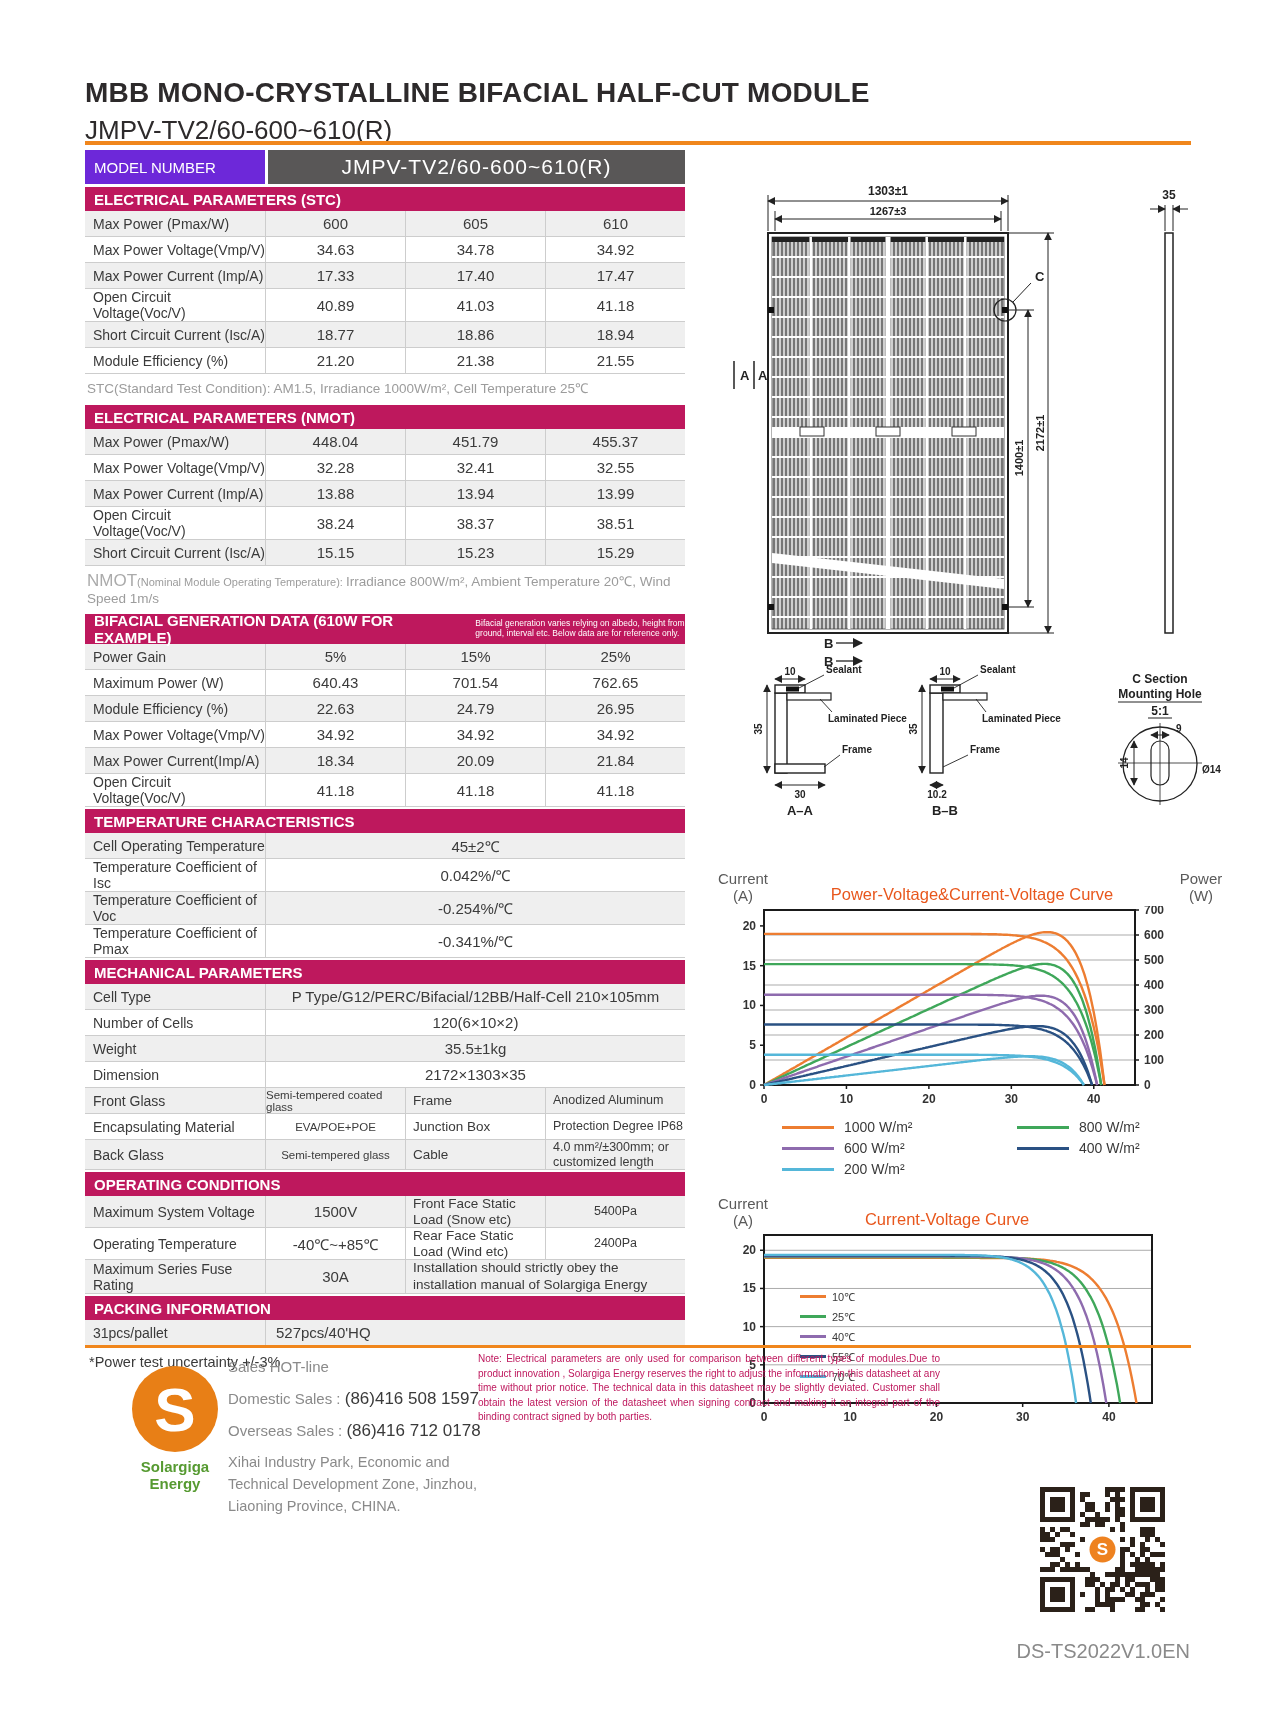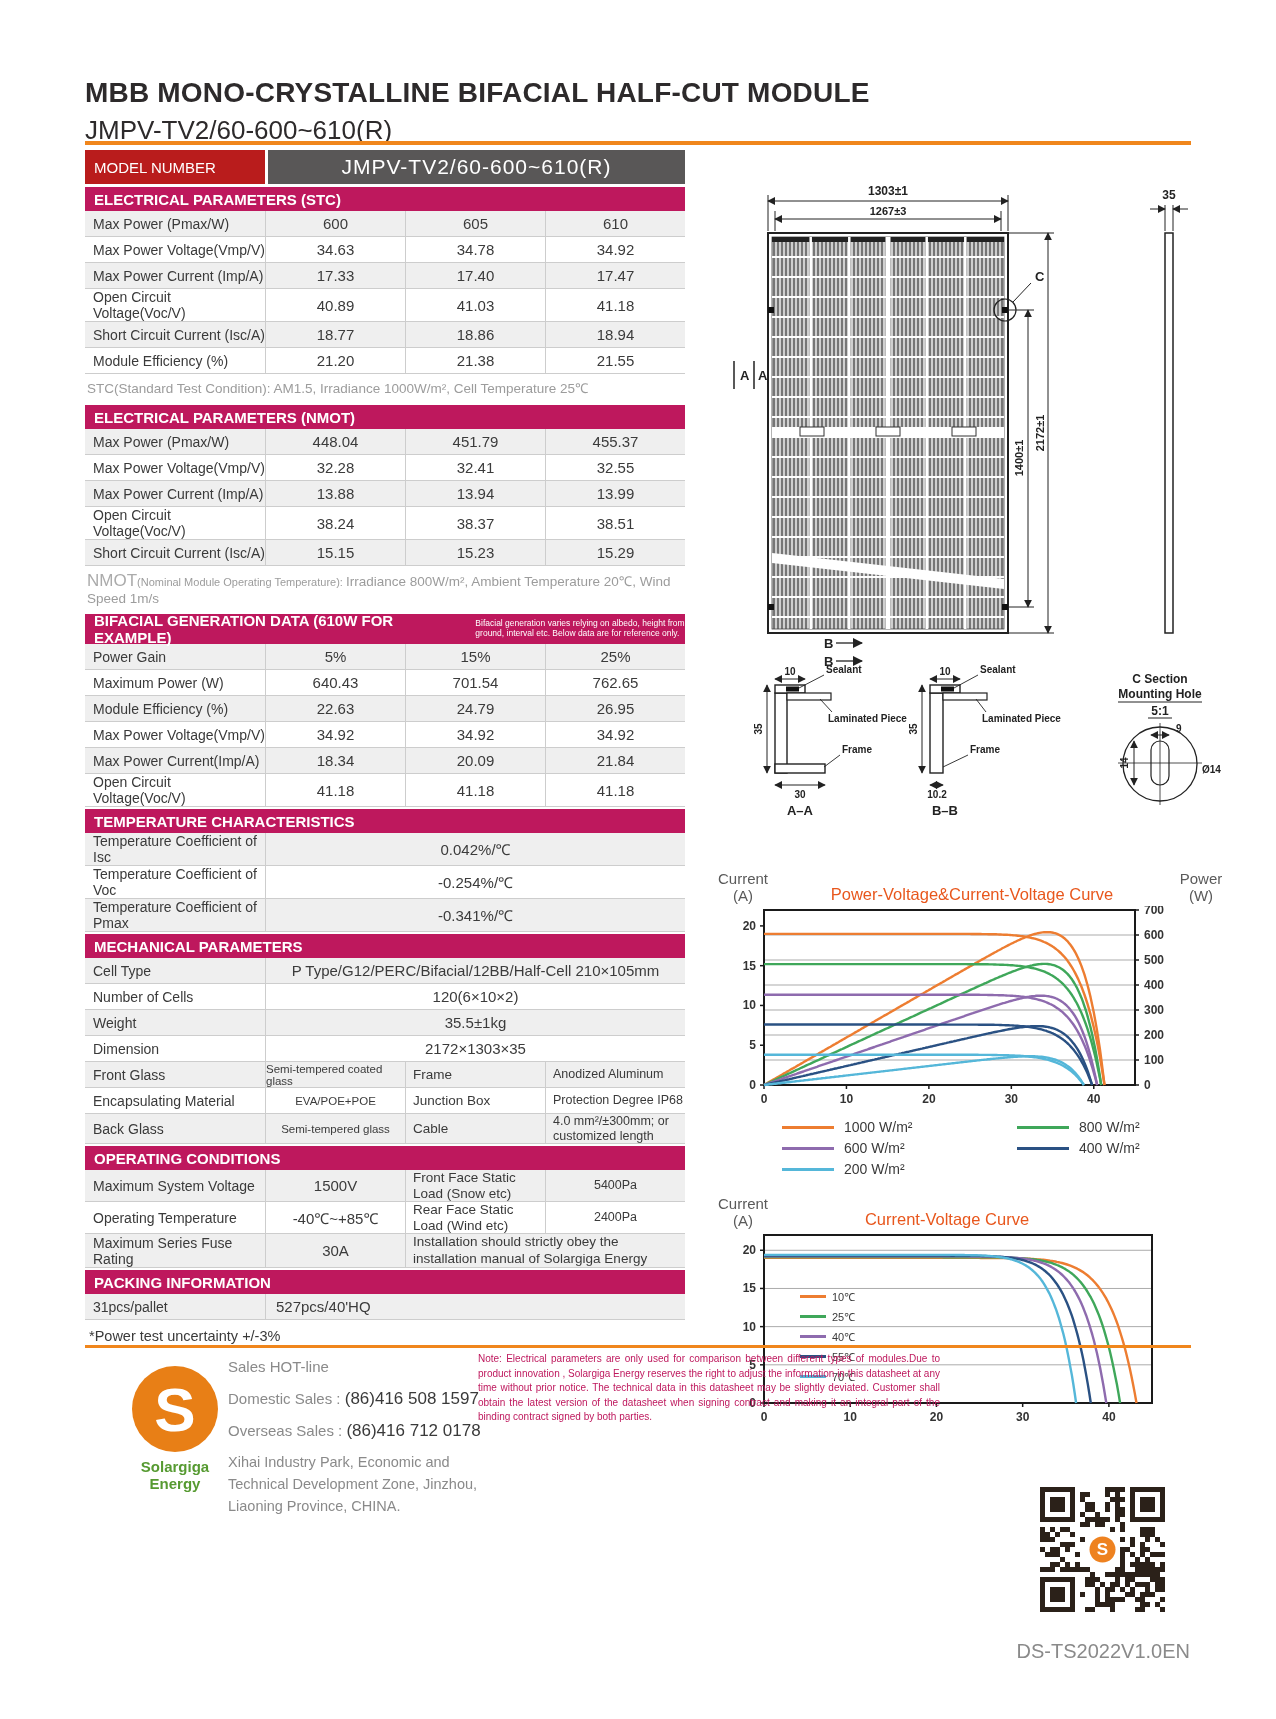--- a/index.html
+++ b/index.html
@@ -10,21 +10,21 @@
   
   .hdr{position:absolute;left:85px;top:44px;width:1106px;margin-top:33px;}
   .hdr h1{margin:0;font-size:28px;font-weight:700;color:#2D2A2B;letter-spacing:.2px;}
   .hdr h2{margin:6px 0 0 0;font-size:26px;font-weight:400;color:#2D2A2B;}
   .rule1{position:absolute;left:85px;top:141px;width:1106px;height:4px;background:#F0861C;}
   .rule2{position:absolute;left:85px;top:1345px;width:1106px;height:3px;background:#F0861C;}
 
   
   .leftcol{position:absolute;left:85px;top:150px;width:600px;}
   .model-row{display:flex;height:34px;margin-bottom:3px;}
-  .model-row .m-l{width:180px;background:#b91c1c;color:#fff;font-size:15px;display:flex;align-items:center;padding-left:9px;box-sizing:border-box;}
+  .model-row .m-l{width:180px;background:#6d28d9;color:#fff;font-size:15px;display:flex;align-items:center;padding-left:9px;box-sizing:border-box;}
   .model-row .m-r{flex:1;background:#595757;color:#fff;font-size:21px;letter-spacing:1px;display:flex;align-items:center;justify-content:center;margin-left:3px;}
   .bar{height:24px;margin-top:2px;background:#be185d;color:#fff;font-weight:700;font-size:15px;display:flex;align-items:center;padding-left:9px;box-sizing:border-box;}
   .bar.tall{height:30px;}
   .bar .bnote{font-weight:400;font-size:8.5px;line-height:1.15;width:215px;margin-left:10px;}
   .rows{}
   .srow{display:flex;border-bottom:1px solid #CDCDCD;min-height:26px;box-sizing:border-box;}
   .rows > .srow:nth-child(odd){background:#EFEFEF;}
   .srow > div{display:flex;align-items:center;box-sizing:border-box;}
   .lbl{width:180px;font-size:14px;color:#3A3A3A;padding-left:8px;}
   .val{width:140px;justify-content:center;font-size:15px;color:#3B3B3B;border-left:1px solid #CDCDCD;}
@@ -204,20 +204,24 @@
       <div class="srow">
         <div class="lbl">Open Circuit Voltage(Voc/V)</div>
         <div class="val">41.18</div>
         <div class="val">41.18</div>
         <div class="val">41.18</div>
       </div>
     </div>
 
     <div class="bar">TEMPERATURE CHARACTERISTICS</div>
     <div class="rows">
+      <div class="srow">
+        <div class="lbl">Cell Operating Temperature</div>
+        <div class="val wide">45±2℃</div>
+      </div>
       <div class="srow">
         <div class="lbl">Temperature Coefficient of Isc</div>
         <div class="val wide">0.042%/℃</div>
       </div>
       <div class="srow">
         <div class="lbl">Temperature Coefficient of Voc</div>
         <div class="val wide">-0.254%/℃</div>
       </div>
       <div class="srow">
         <div class="lbl">Temperature Coefficient of Pmax</div>

